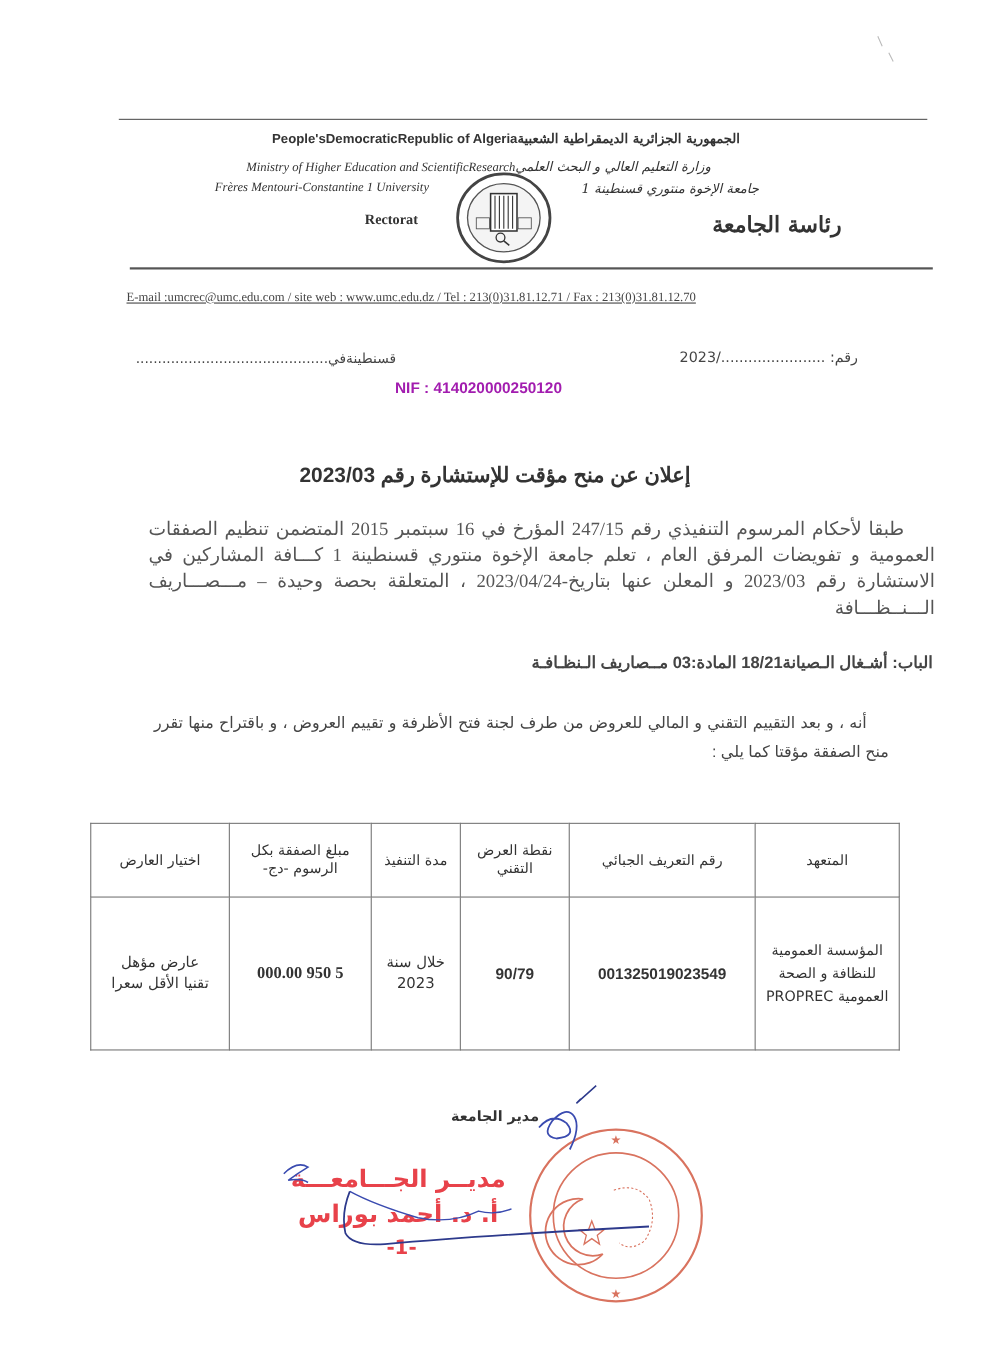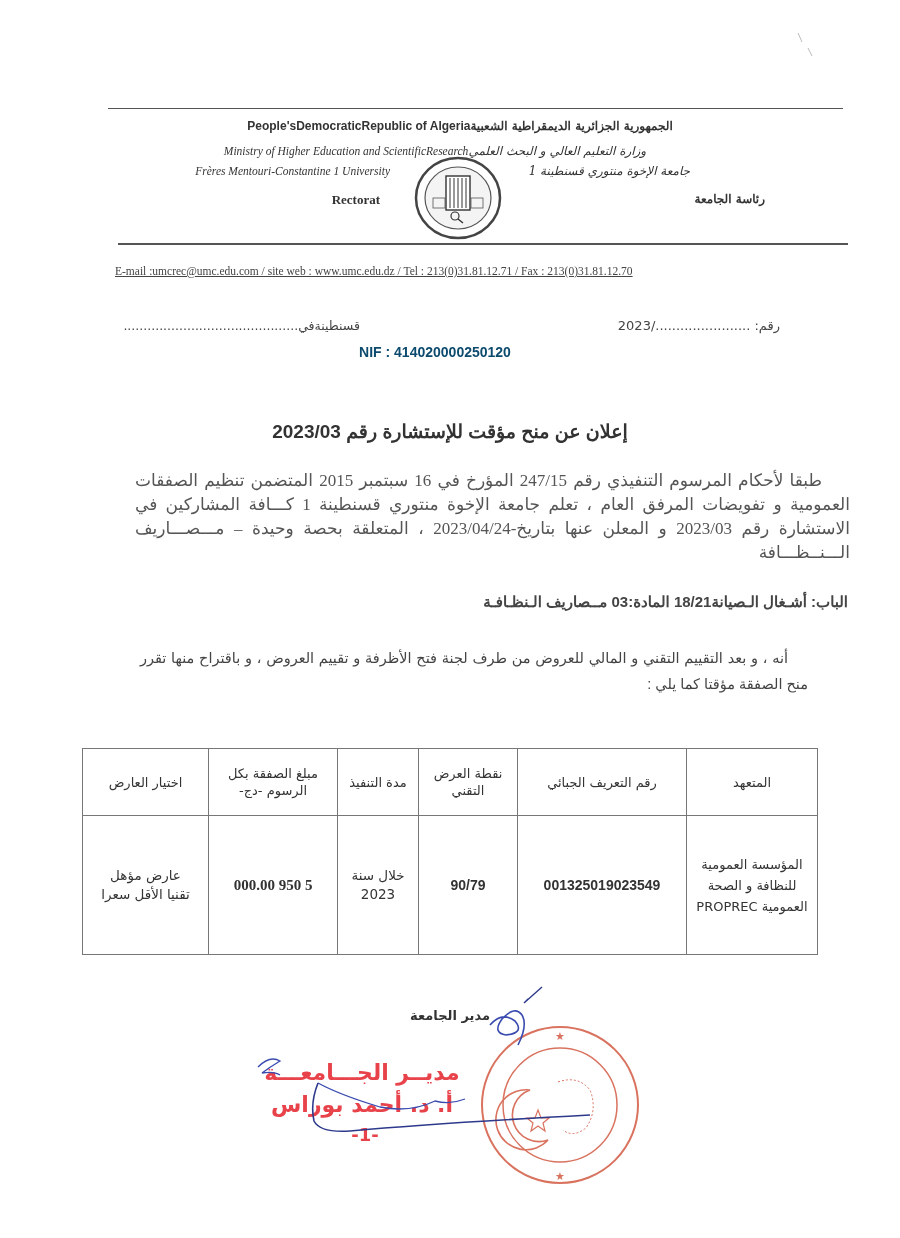--- a/index.html
+++ b/index.html
@@ -30,21 +30,21 @@
 
 <div class="abs" style="left:240px; top:115px; width:440px; text-align:center; white-space:nowrap;">
   <span class="hdr-en" style="font-weight:bold;">People'sDemocraticRepublic of Algeria</span><span class="hdr-ar" style="font-weight:bold;">الجمهورية الجزائرية الديمقراطية الشعبية</span>
 </div>
 <div class="abs" style="left:195px; top:140px; width:480px; text-align:center; white-space:nowrap;">
   <span class="hdr-en it">Ministry of Higher Education and ScientificResearch</span><span class="hdr-ar" style="font-style:italic;">وزارة التعليم العالي و البحث العلمي</span>
 </div>
 <div class="abs hdr-en it" style="left:170px; top:165px; width:220px; text-align:right;">Frères Mentouri-Constantine 1 University</div>
 <div class="abs hdr-ar" style="left:490px; top:164px; width:200px; text-align:right; font-style:italic;">جامعة الإخوة منتوري قسنطينة 1</div>
 <div class="abs" style="left:300px; top:192px; width:80px; text-align:right; font-family:'Liberation Serif', serif; font-size:13px; font-weight:bold; color:#333;">Rectorat</div>
-<div class="abs hdr-ar" style="left:640px; top:192px; width:125px; text-align:right; font-size:12px; font-weight:bold;">رئاسة الجامعة</div>
+<div class="abs hdr-ar" style="left:640px; top:192px; width:125px; text-align:right; font-size:20px; font-weight:bold;">رئاسة الجامعة</div>
 
 <div class="abs" style="left:413px; top:156px; width:90px; height:84px;">
   <svg width="90" height="84" viewBox="0 0 90 84">
     <ellipse cx="45" cy="42" rx="42" ry="40" fill="#fff" stroke="#444" stroke-width="2.5"></ellipse>
     <ellipse cx="45" cy="42" rx="33" ry="31" fill="#f4f4f4" stroke="#555" stroke-width="1.2"></ellipse>
     <rect x="33" y="20" width="24" height="34" fill="#fff" stroke="#333" stroke-width="1.4"></rect>
     <line x1="37" y1="22" x2="37" y2="52" stroke="#333" stroke-width="1"></line>
     <line x1="41" y1="22" x2="41" y2="52" stroke="#333" stroke-width="1"></line>
     <line x1="45" y1="22" x2="45" y2="52" stroke="#333" stroke-width="1"></line>
     <line x1="49" y1="22" x2="49" y2="52" stroke="#333" stroke-width="1"></line>
@@ -55,21 +55,21 @@
     <line x1="45" y1="63" x2="50" y2="67" stroke="#333" stroke-width="1.4"></line>
   </svg>
 </div>
 
 <div class="rule" style="left:118px; top:243px; width:730px; height:1.5px;"></div>
 
 <div class="abs contact" style="left:115px; top:265px; width:700px; white-space:nowrap;text-decoration:underline;">E-mail :umcrec@umc.edu.com  / site web : www.umc.edu.dz / Tel : 213(0)31.81.12.71 / Fax : 213(0)31.81.12.70</div>
 
 <div class="abs" style="left:540px; top:318px; width:240px; text-align:right; direction:rtl; font-family:'DejaVu Sans', sans-serif; font-size:13px; color:#444;">رقم: ......................./2023</div>
 <div class="abs" style="left:100px; top:318px; width:260px; text-align:right; direction:rtl; font-family:'DejaVu Sans', sans-serif; font-size:12.5px; color:#444; white-space:nowrap;">قسنطينةفي............................................</div>
-<div class="abs" style="left:300px; top:344px; width:270px; text-align:center; font-family:'Liberation Sans', sans-serif; font-weight:bold; font-size:14px; color:#0c4a6e;">NIF : 414020000250120</div>
+<div class="abs" style="left:300px; top:344px; width:270px; text-align:center; font-family:'Liberation Sans', sans-serif; font-weight:bold; font-size:14px; color:#a21caf;">NIF : 414020000250120</div>
 
 <div class="abs title" style="left:200px; top:420px; width:500px;">إعلان عن منح مؤقت للإستشارة رقم 2023/03</div>
 
 <div class="abs para" style="left:135px; top:469px; width:715px; text-indent:28px;">طبقا لأحكام المرسوم التنفيذي رقم 247/15 المؤرخ في 16 سبتمبر 2015 المتضمن تنظيم الصفقات العمومية و تفويضات المرفق العام ، تعلم جامعة الإخوة منتوري قسنطينة 1 كـــافة المشاركين في الاستشارة رقم 2023/03 و المعلن عنها بتاريخ-2023/04/24 ، المتعلقة بحصة وحيدة – مـــصـــاريف الـــنــظـــافة</div>
 
 <div class="abs chapter" style="left:300px; top:593px; width:548px; text-align:right;">الباب: أشـغال الـصيانة18/21 المادة:03 مــصاريف الـنظـافـة</div>
 
 <div class="abs para2" style="left:140px; top:645px; width:668px; text-indent:20px; text-align:justify;">أنه ، و بعد التقييم التقني و المالي للعروض من طرف لجنة فتح الأظرفة و تقييم العروض ، و باقتراح منها تقرر منح الصفقة مؤقتا كما يلي :</div>
 
 <table class="award">

